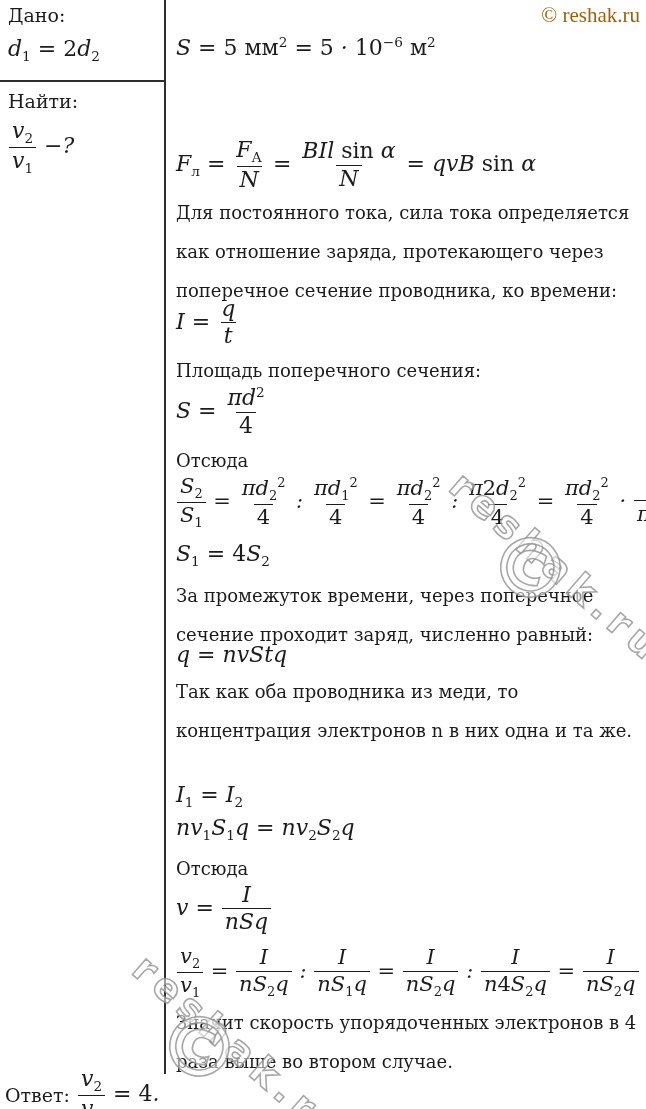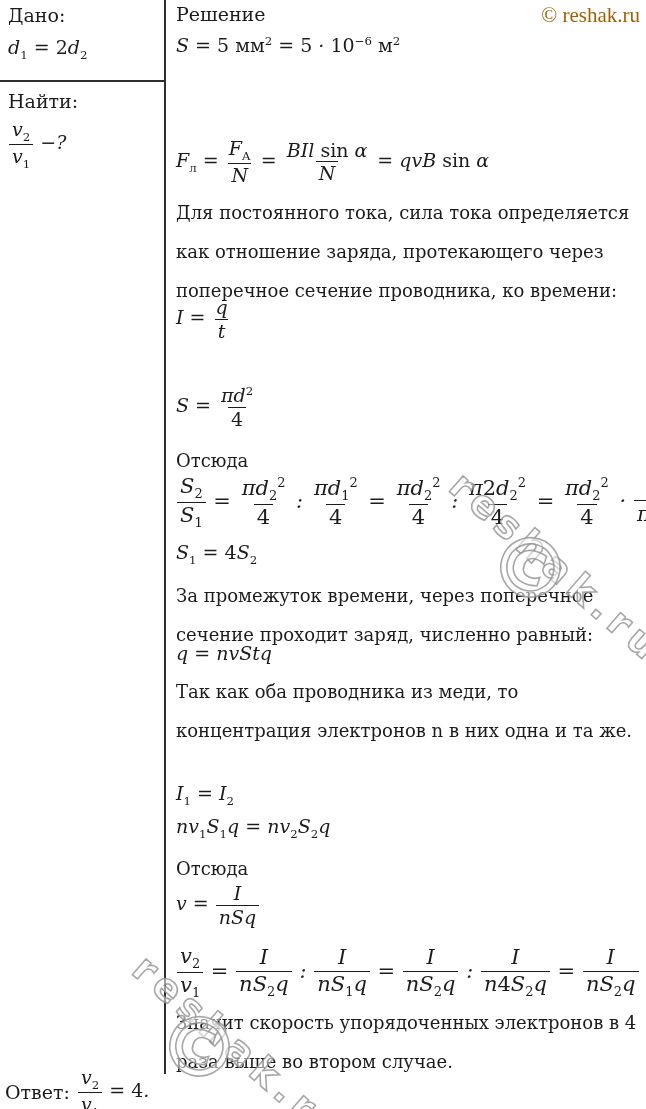--- a/index.html
+++ b/index.html
@@ -11,21 +11,21 @@
 
   .vline{position:absolute;left:164px;top:0;width:2px;height:1074px;background:#2e2e2e;}
   .hline{position:absolute;left:0;top:80px;width:164px;height:2px;background:#2e2e2e;}
 
   .lbl{position:absolute;left:8px;font-size:19px;color:#1c1c1c;text-align:right;}
 
   .rc{position:absolute;left:176px;width:470px;}
   .t{font-size:19px;}
   .p{font-size:18px;line-height:39px;}
 
-  .math{position:absolute;font-style:italic;font-size:19px;white-space:nowrap;
+  .math{position:absolute;font-style:italic;font-size:22px;white-space:nowrap;
         font-family:"DejaVu Serif",serif;}
   .math.small{font-size:21px;}
   .math .up{font-style:normal;}
   sub,sup{font-size:62%;}
 
   .fr{display:inline-flex;flex-direction:column;align-items:center;
       vertical-align:middle;text-align:center;margin:0 1px;}
   .fr .nu{display:block;padding:0 3px;line-height:1.2;}
   .fr .de{display:block;border-top:1.5px solid #1c1c1c;padding:0 3px;line-height:1.2;}
 
@@ -55,34 +55,34 @@
   <div class="hline"></div>
 
   <div class="lbl" style="top:4px">Дано:</div>
   <div class="math" style="left:8px;top:36px"><span>d<sub><span class="up">1</span></sub> = <span class="up">2</span>d<sub><span class="up">2</span></sub></span></div>
   <div class="lbl" style="top:90px">Найти:</div>
   <div class="math" style="left:8px;top:118px"><span class="fr">
         <span class="nu">v<sub><span class="up">2</span></sub></span>
         <span class="de">v<sub><span class="up">1</span></sub></span>
       </span><span> −?</span></div>
 
-  <div class="rc t" style="top:3px">Решение</div>
   <div class="rc math" style="top:34px"><span>S = <span class="up">5</span> <span class="up">мм</span><sup><span class="up">2</span></sup> = <span class="up">5</span> · <span class="up">10</span><sup>−<span class="up">6</span></sup> <span class="up">м</span><sup><span class="up">2</span></sup></span></div>
   <div class="rc math" style="top:137px"><span>F<sub><span class="up">л</span></sub> = </span><span class="fr">
         <span class="nu">F<sub><span class="up">А</span></sub></span>
         <span class="de">N</span>
       </span><span> = </span><span class="fr">
         <span class="nu">BIl <span class="up">sin</span> α</span>
         <span class="de">N</span>
       </span><span> = qvB <span class="up">sin</span> α</span></div>
   <div class="rc p" style="top:193px">Для постоянного тока, сила тока определяется как отношение заряда, протекающего через поперечное сечение проводника, ко времени:</div>
   <div class="rc math" style="top:296px"><span>I = </span><span class="fr">
         <span class="nu">q</span>
         <span class="de">t</span>
       </span></div>
+  <div class="rc p" style="top:351px">Площадь поперечного сечения:</div>
   <div class="rc math" style="top:384px"><span>S = </span><span class="fr">
         <span class="nu">πd<sup><span class="up">2</span></sup></span>
         <span class="de"><span class="up">4</span></span>
       </span></div>
   <div class="rc p" style="top:441px">Отсюда</div>
   <div class="rc math small" style="top:474px"><span class="fr">
         <span class="nu">S<sub><span class="up">2</span></sub></span>
         <span class="de">S<sub><span class="up">1</span></sub></span>
       </span><span> = </span><span class="fr">
         <span class="nu">πd<sub><span class="up">2</span></sub><sup><span class="up">2</span></sup></span>

